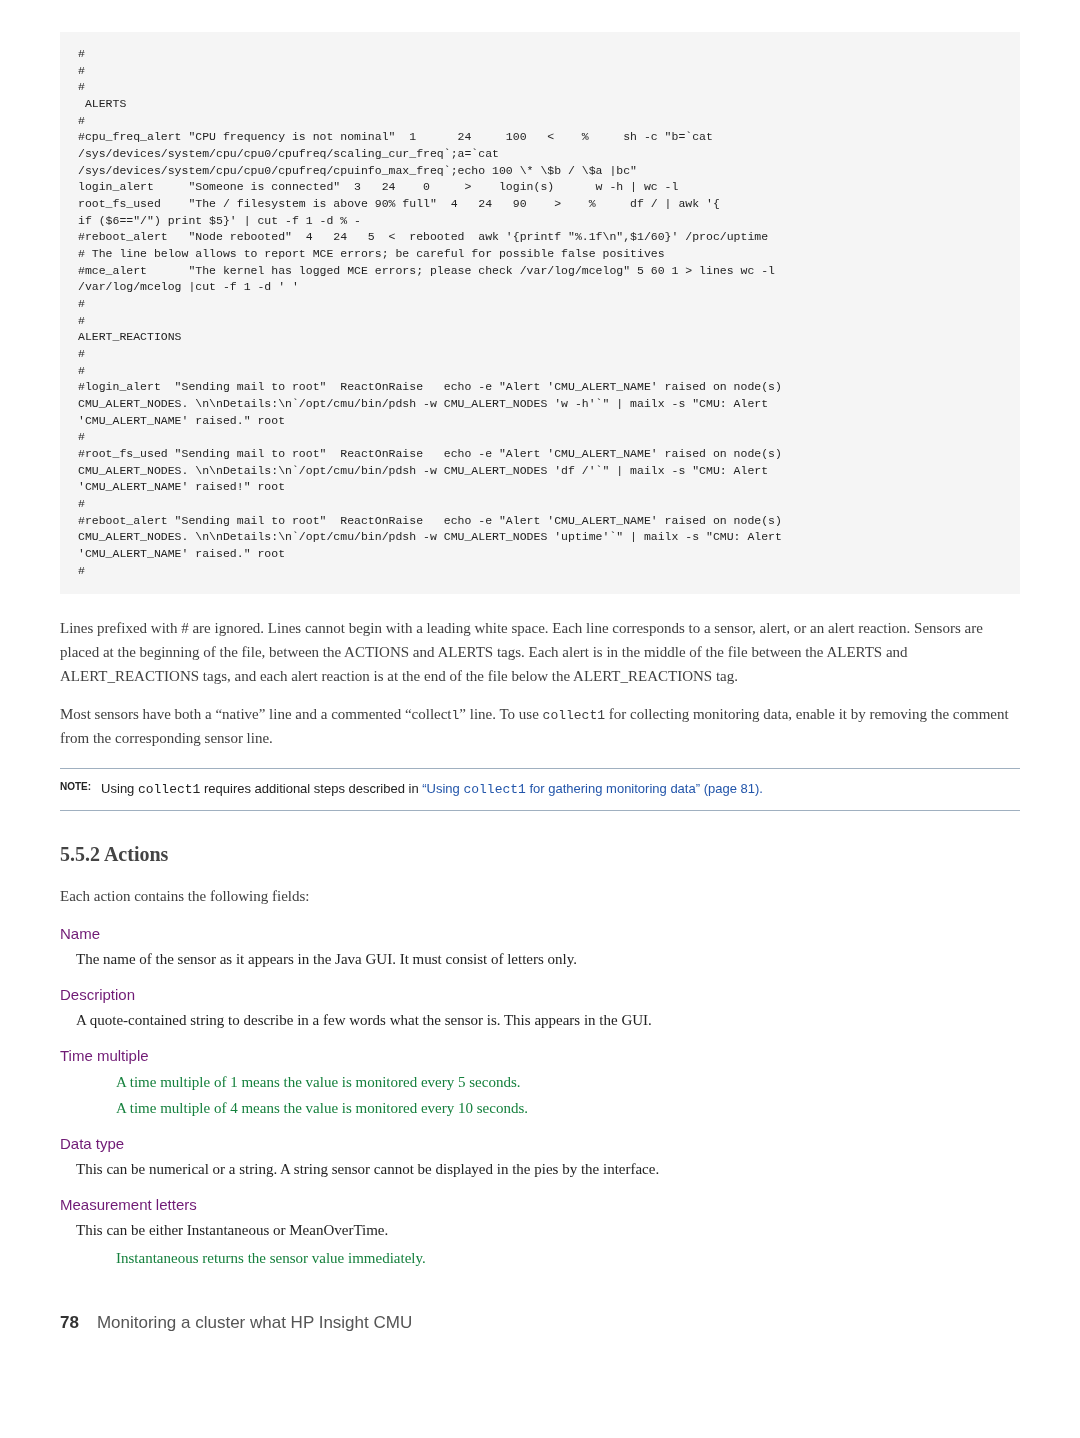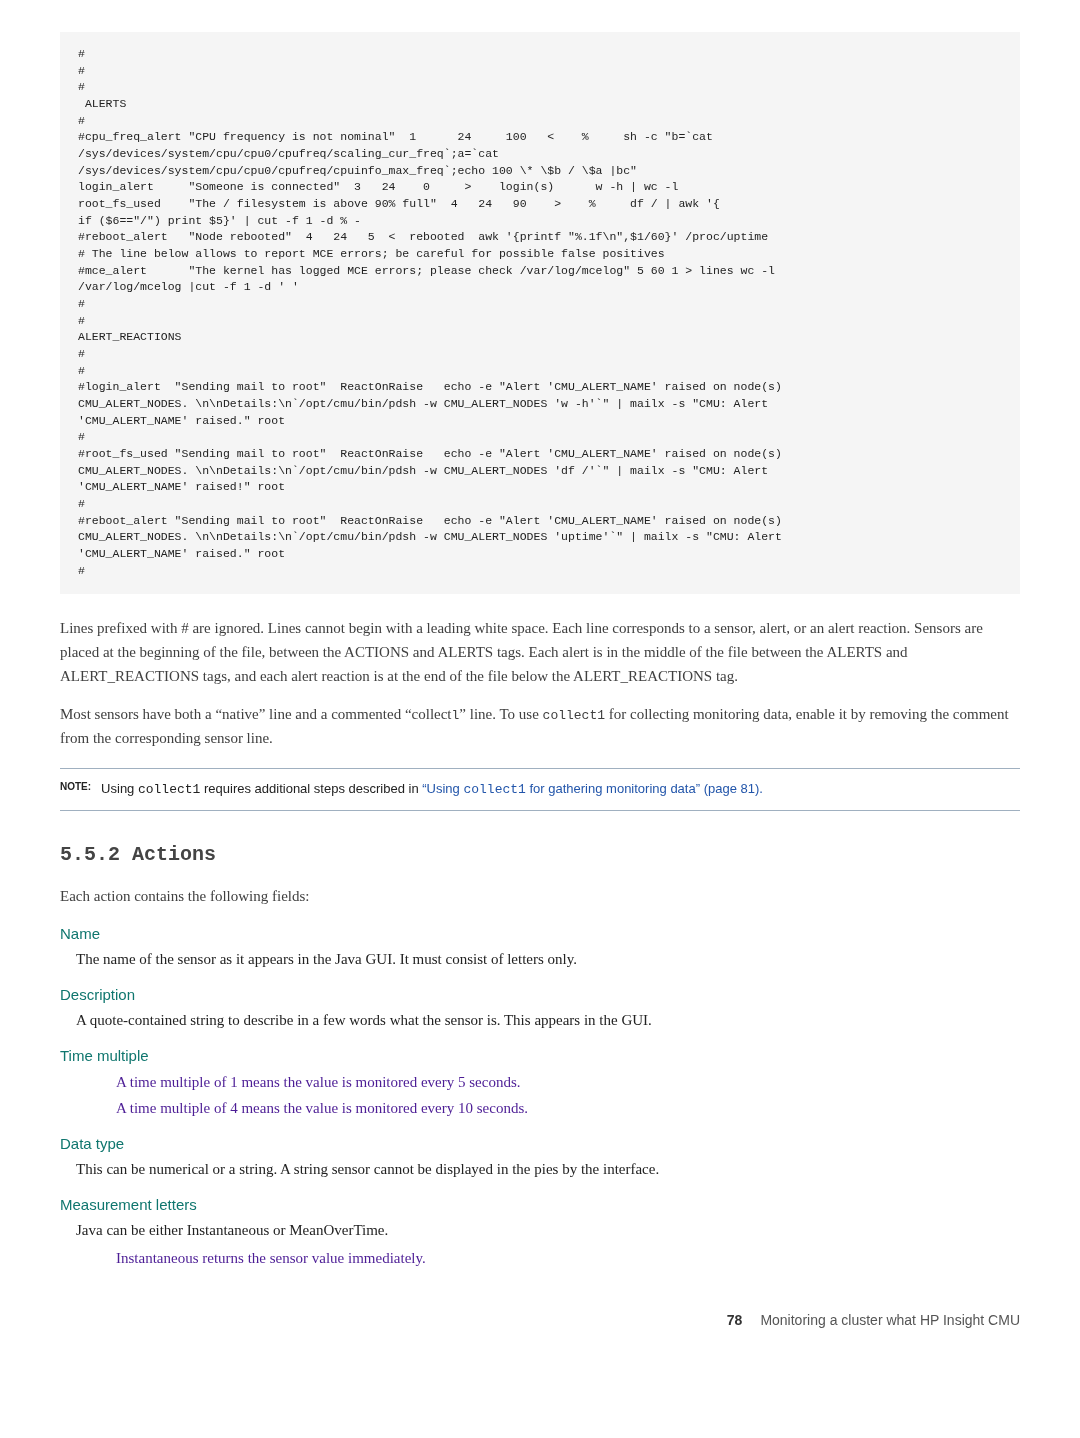--- a/index.html
+++ b/index.html
@@ -51,59 +51,58 @@
       font-family: Arial, sans-serif;
       font-size: 13px;
       color: #222;
       line-height: 1.5;
     }
     .note-link {
       color: #2255aa;
       text-decoration: none;
     }
     .section-heading {
-      font-family: Liberation Mono, monospace;
+      font-family: Liberation Serif, serif;
       font-size: 20px;
       font-weight: bold;
       color: #444;
       margin: 28px 0 14px 0;
     }
     .field-name {
       font-family: Arial, sans-serif;
       font-size: 15px;
       font-weight: normal;
-      color: #0f766e;
+      color: #701a75;
       margin-top: 12px;
       margin-bottom: 2px;
     }
     .field-desc {
       font-family: "Times New Roman", Times, serif;
       font-size: 15px;
       color: #222;
       margin-left: 16px;
       margin-bottom: 4px;
       line-height: 1.6;
     }
     .sub-item {
       margin-left: 56px;
       font-family: "Times New Roman", Times, serif;
       font-size: 15px;
-      color: #4c1d95;
+      color: #15803d;
       line-height: 1.6;
       margin-bottom: 2px;
     }
     .page-footer {
       margin-top: 40px;
       font-family: Arial, sans-serif;
-      font-size: 14px;
+      font-size: 17px;
       color: #555;
       display: flex;
       align-items: center;
       gap: 18px;
-      justify-content: flex-end;
     }
     .page-num {
       font-weight: bold;
       color: #333;
     }
     code {
       font-family: "Courier New", Courier, monospace;
       font-size: 13px;
     }
   </style>
@@ -168,21 +167,21 @@
   <p class="field-desc">A quote-contained string to describe in a few words what the sensor is. This appears in the GUI.</p>
 
   <p class="field-name">Time multiple</p>
   <p class="sub-item">A time multiple of 1 means the value is monitored every 5 seconds.</p>
   <p class="sub-item">A time multiple of 4 means the value is monitored every 10 seconds.</p>
 
   <p class="field-name">Data type</p>
   <p class="field-desc">This can be numerical or a string. A string sensor cannot be displayed in the pies by the interface.</p>
 
   <p class="field-name">Measurement letters</p>
-  <p class="field-desc">Java can be either Instantaneous or MeanOverTime.</p>
+  <p class="field-desc">This can be either Instantaneous or MeanOverTime.</p>
   <p class="sub-item">Instantaneous returns the sensor value immediately.</p>
 
 </div>
 
 <div class="page-footer">
   <span class="page-num">78</span>
   <span>Monitoring a cluster what HP Insight CMU</span>
 </div>
 
 </body></html>

